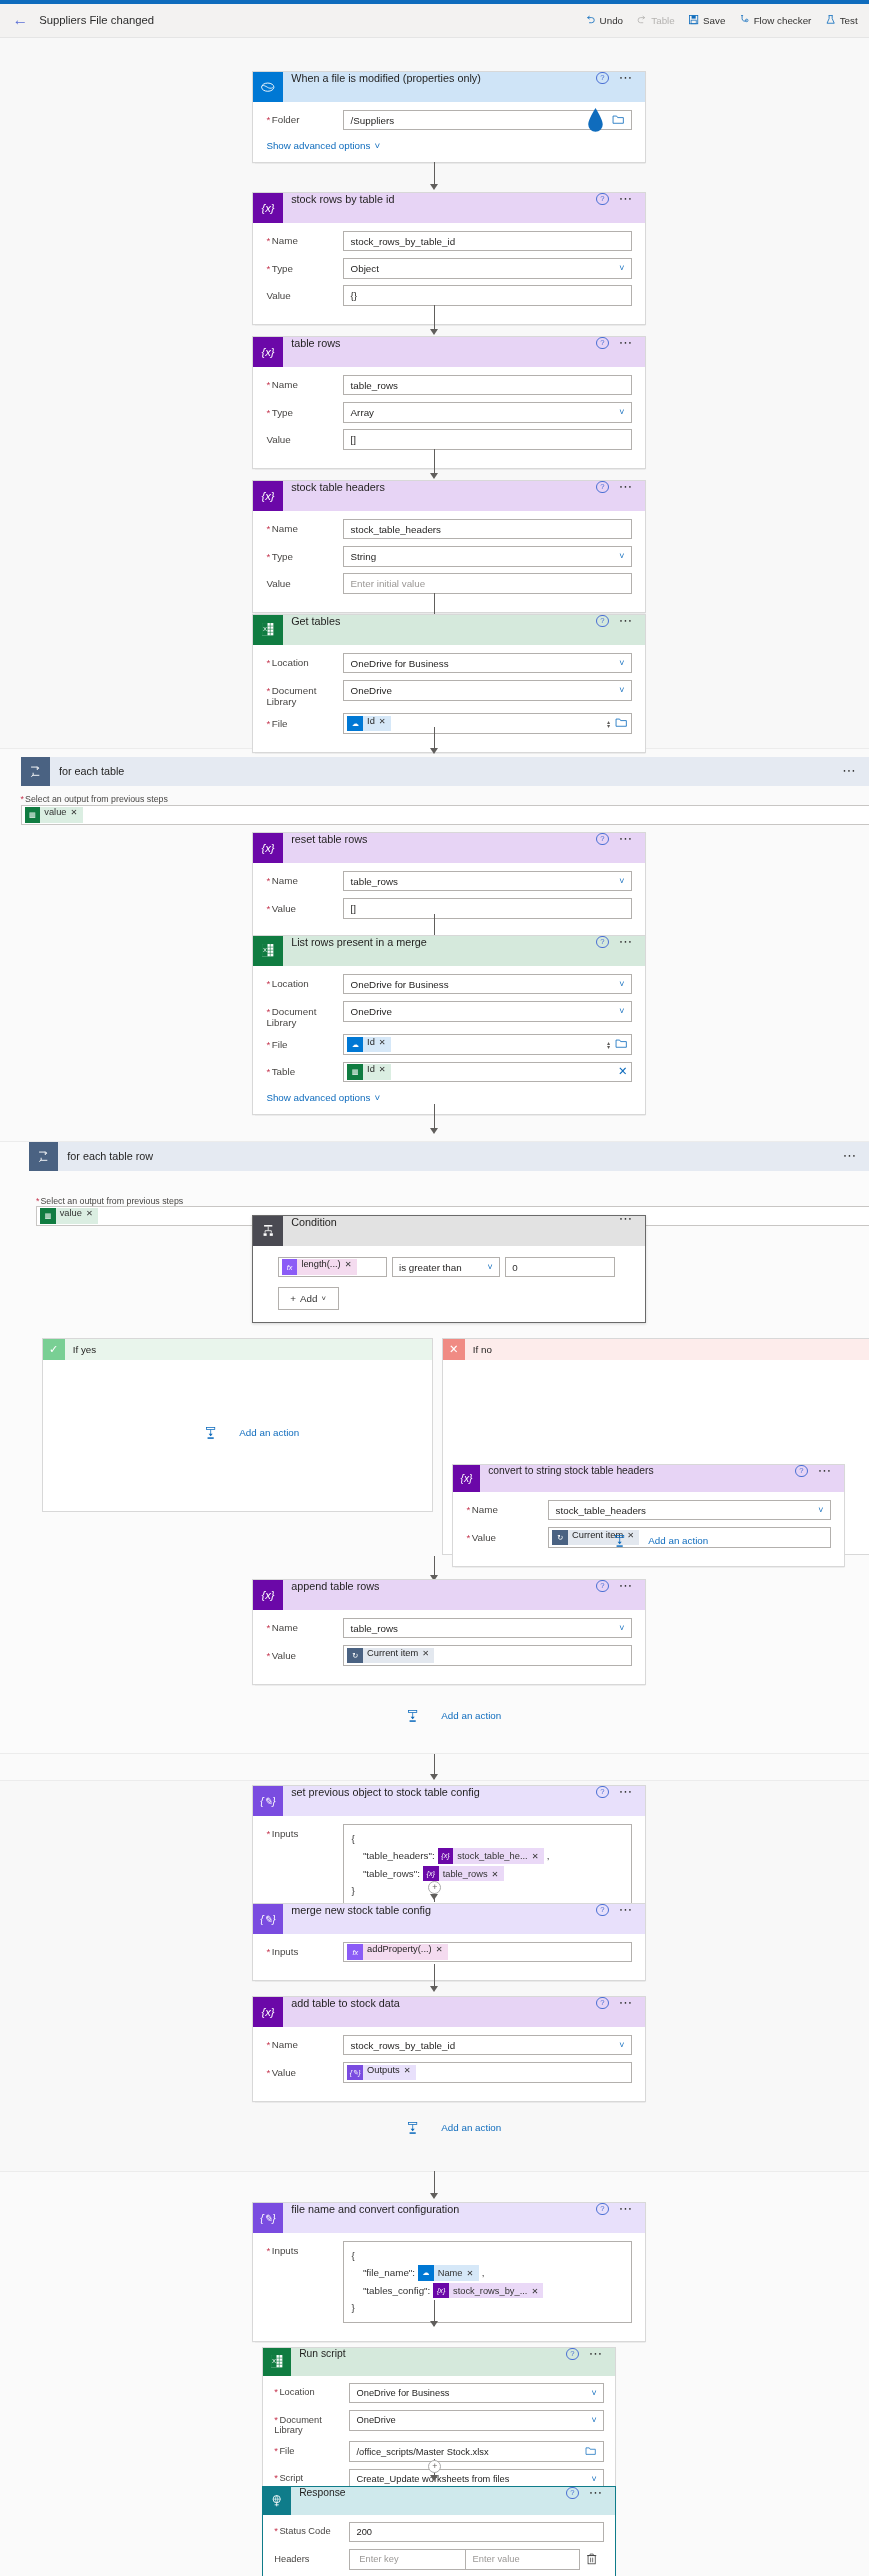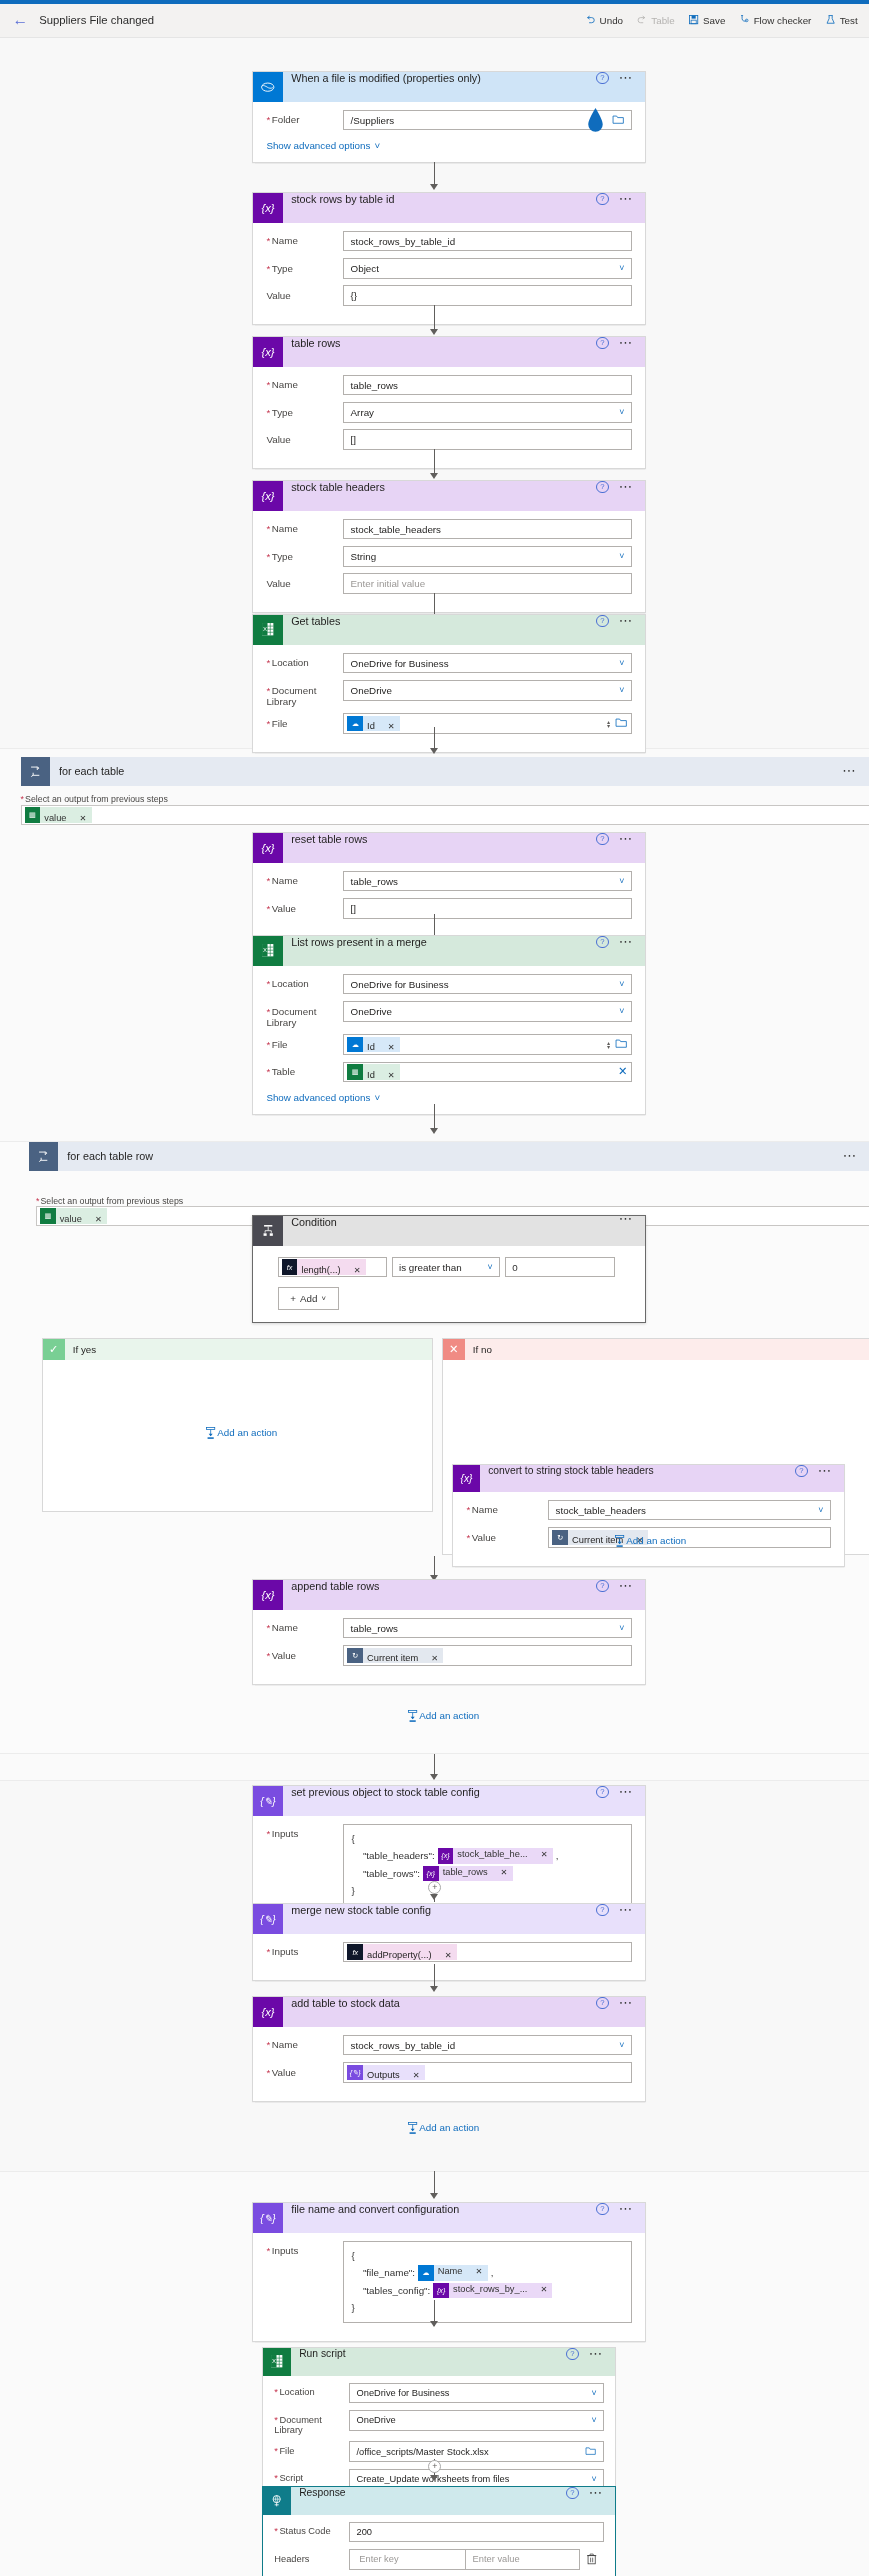--- a/index.html
+++ b/index.html
@@ -80,29 +80,29 @@
   .inp .caret {
     margin-left:auto; color:#0f6cbd; font-size:8.8px;
   }
   .inp .xmark { margin-left:auto; color:#0f6cbd; font-size:11.3px; }
   .folder-ic { margin-left:auto; color:#0f6cbd; }
   .spin { margin-left:auto; display:flex; flex-direction:column; font-size:5.2px; color:#605e5c; line-height:4.1px; padding-right:4.1px; }
 
   
   .tok { display:inline-flex; align-items:center; height:15.5px; font-size:9.3px; }
   .tok-ic { width:15.5px; height:15.5px; display:flex; align-items:center; justify-content:center; color:#fff; font-size:7.2px; }
-  .tok-tx { padding:0 5.2px 0 4.1px; display:flex; align-items:flex-end; gap:13px; height:15.5px; }
+  .tok-tx { padding:0 5.2px 0 4.1px; display:flex; align-items:flex-start; gap:4px; height:15.5px; }
   .tok-tx .tx-x { color:#333; font-size:8.2px; }
   .tok-onedrive .tok-ic { background:#0078d4; }
   .tok-onedrive .tok-tx { background:#d6e8f8; }
   .tok-excel .tok-ic { background:#107c41; }
   .tok-excel .tok-tx { background:#dbeee2; }
   .tok-var .tok-ic { background:#6b08a8; }
   .tok-var .tok-tx { background:#ead9f7; }
-  .tok-fx .tok-ic { background:#0f172a; }
+  .tok-fx .tok-ic { background:#8b5cf6; }
   .tok-fx .tok-tx { background:#f4dbef; }
   .tok-loop .tok-ic { background:#4a6282; }
   .tok-loop .tok-tx { background:#e3e8ef; }
   .tok-compose .tok-ic { background:#7a4ce0; }
   .tok-compose .tok-tx { background:#e8e0fb; }
 
   .adv-link { color:#0f6cbd; font-size:9.8px; margin-top:3.1px; display:inline-flex; align-items:center; gap:4.1px; cursor:pointer; }
 
   
   .conn { position:absolute; width:1px; background:#605e5c; }
@@ -129,21 +129,21 @@
 
   
   .branch { position:absolute; background:#fff; border:0.5px solid #d8d8d8; }
   .branch-head { height:21.6px; display:flex; align-items:center; }
   .branch-ico { width:21.6px; height:21.6px; display:flex; align-items:center; justify-content:center; font-size:11.3px; color:#fff; }
   .branch-title { padding-left:8.2px; font-size:9.8px; color:#201f1e; }
   .yes .branch-head { background:#e9f5ec; } .yes .branch-ico { background:#79cf94; }
   .no  .branch-head { background:#fdeceb; } .no  .branch-ico { background:#f08b84; }
 
   .addaction {
-    position:absolute; display:flex; align-items:center; gap:1px;
+    position:absolute; display:flex; align-items:center; gap:23px;
     color:#0f6cbd; font-size:9.8px; cursor:pointer;
   }
   .aa-ic { width:11.3px; height:12.4px; }
 
   .cond-frow { display:flex; align-items:center; gap:5.2px; margin:11.3px 0 0 11.3px; }
   .cond-val { border:0.5px solid #b3b0ad; height:20.6px; display:flex; align-items:center; padding:0 6.2px; font-size:9.8px; }
   .addbtn {
     border:0.5px solid #b3b0ad; background:#fff; height:23px; width:61px;
     display:flex; align-items:center; justify-content:center; gap:4.1px;
     font-size:9.8px; margin:9.3px 0 0 11.3px; cursor:pointer;

